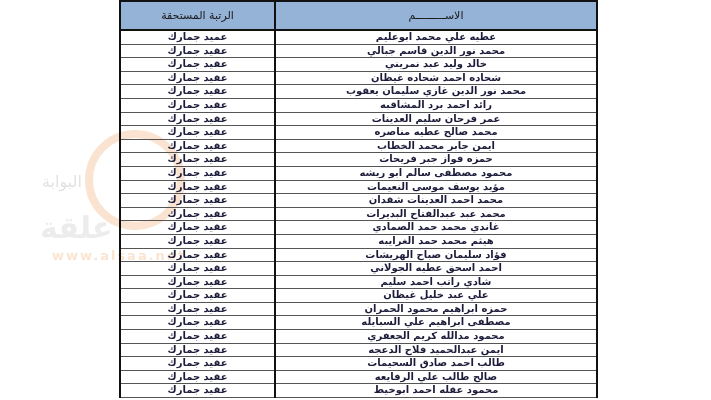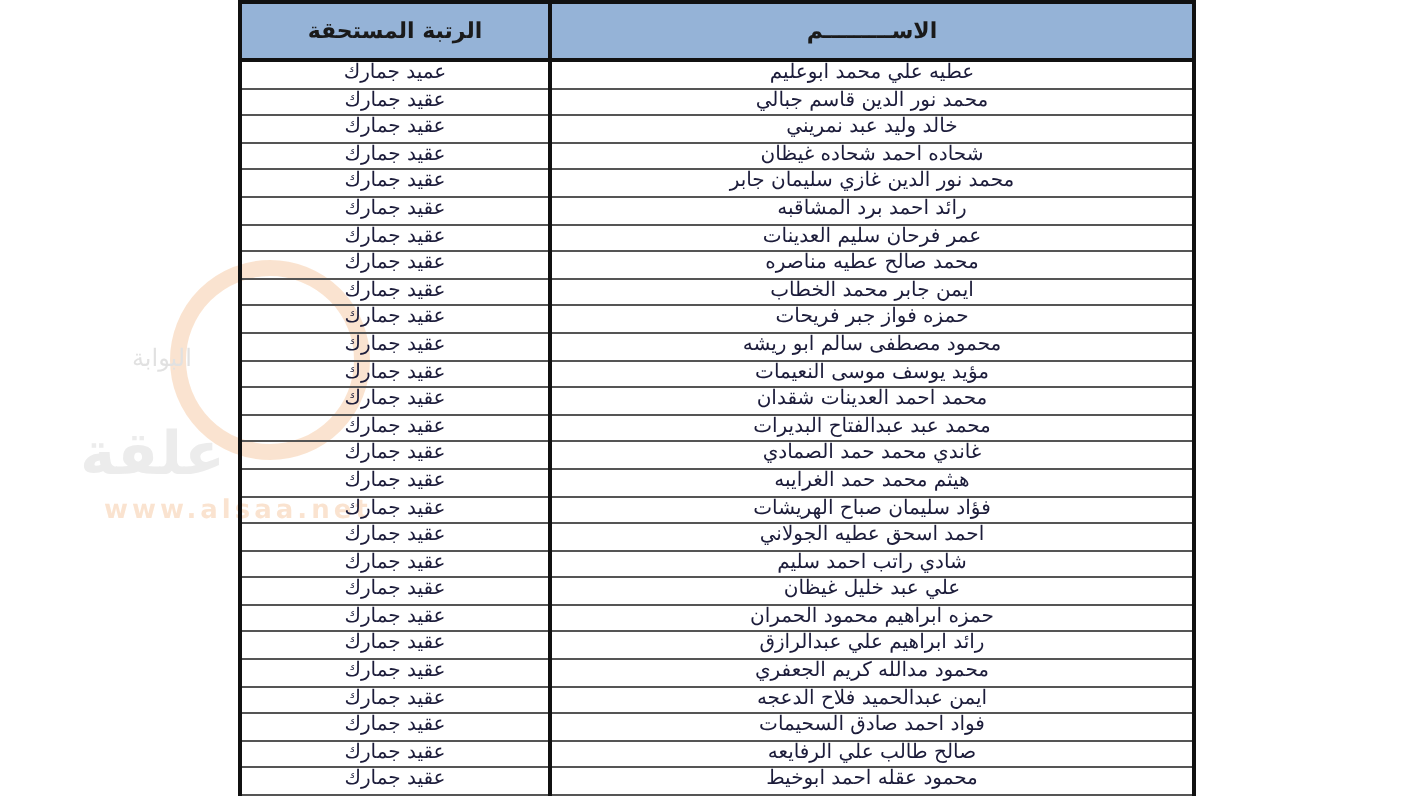--- a/index.html
+++ b/index.html
@@ -1,24 +1,24 @@
 <!DOCTYPE html>
 <html><head>
 <meta charset="utf-8">
 <style>
   html, body { margin:0; padding:0; }
   body { width:711px; height:400px; background:#ffffff; position:relative; overflow:hidden; font-family:"DejaVu Sans", sans-serif; }
   .watermark { position:absolute; left:30px; top:130px; width:110px; height:110px; opacity:0.35; pointer-events:none; }
   .wm-clock { position:absolute; left:55px; top:0; width:100px; height:100px; border-radius:50%; border:8px solid #f2b27a; box-sizing:border-box; }
   .wm-text { position:absolute; left:10px; top:80px; font-size:30px; font-weight:bold; color:#c9c9c9; }
   .wm-url { position:absolute; left:22px; top:118px; font-size:13px; font-weight:bold; color:#f2b27a; letter-spacing:2px; white-space:nowrap; }
-  .wm-label { position:absolute; left:12px; top:42px; font-size:12px; color:#aaa;margin-left:24px; }
+  .wm-label { position:absolute; left:12px; top:42px; font-size:16px; color:#aaa; }
   table { position:absolute; left:119px; top:0; width:473px; border-collapse:collapse; direction:rtl; table-layout:fixed; }
-  th { background:#95b3d7; height:27px; font-size:11px; font-weight:bold; color:#1a1a1a; border:2px solid #111; padding:0;margin-top:20px; }
-  td { height:12.6px; font-size:10px; font-weight:normal; color:#1c1c3a; text-align:center; border-left:2px solid #111; border-right:2px solid #111; border-bottom:1px solid #555; padding:0; line-height:12.6px; white-space:nowrap; overflow:hidden; }
+  th { background:#95b3d7; height:27px; font-size:11px; font-weight:normal; color:#1a1a1a; border:2px solid #111; padding:0;margin-top:20px; }
+  td { height:12.6px; font-size:10px; font-weight:bold; color:#1c1c3a; text-align:center; border-left:2px solid #111; border-right:2px solid #111; border-bottom:1px solid #555; padding:0; line-height:12.6px; white-space:nowrap; overflow:hidden; }
   .col-name { width:320px; }
   .col-rank { width:153px; }
 </style>
 </head>
 <body>
 
 <div class="watermark">
   <div class="wm-clock"></div>
   <div class="wm-label">البوابة</div>
   <div class="wm-text">علقة</div>
@@ -43,21 +43,21 @@
       </tr>
       <tr>
         <td>خالد وليد عبد نمريني</td>
         <td>عقيد جمارك</td>
       </tr>
       <tr>
         <td>شحاده احمد شحاده غيظان</td>
         <td>عقيد جمارك</td>
       </tr>
       <tr>
-        <td>محمد نور الدين غازي سليمان جابر</td>
+        <td>محمد نور الدين غازي سليمان يعقوب</td>
         <td>عقيد جمارك</td>
       </tr>
       <tr>
         <td>رائد احمد برد المشاقبه</td>
         <td>عقيد جمارك</td>
       </tr>
       <tr>
         <td>عمر فرحان سليم العدينات</td>
         <td>عقيد جمارك</td>
       </tr>
@@ -111,33 +111,33 @@
       </tr>
       <tr>
         <td>علي عبد خليل غيظان</td>
         <td>عقيد جمارك</td>
       </tr>
       <tr>
         <td>حمزه ابراهيم محمود الحمران</td>
         <td>عقيد جمارك</td>
       </tr>
       <tr>
-        <td>رائد ابراهيم علي عبدالرازق</td>
+        <td>مصطفى ابراهيم علي السبايله</td>
         <td>عقيد جمارك</td>
       </tr>
       <tr>
         <td>محمود مدالله كريم الجعفري</td>
         <td>عقيد جمارك</td>
       </tr>
       <tr>
         <td>ايمن عبدالحميد فلاح الدعجه</td>
         <td>عقيد جمارك</td>
       </tr>
       <tr>
-        <td>فواد احمد صادق السحيمات</td>
+        <td>طالب احمد صادق السحيمات</td>
         <td>عقيد جمارك</td>
       </tr>
       <tr>
         <td>صالح طالب علي الرفايعه</td>
         <td>عقيد جمارك</td>
       </tr>
       <tr>
         <td>محمود عقله احمد ابوخيط</td>
         <td>عقيد جمارك</td>
       </tr>

